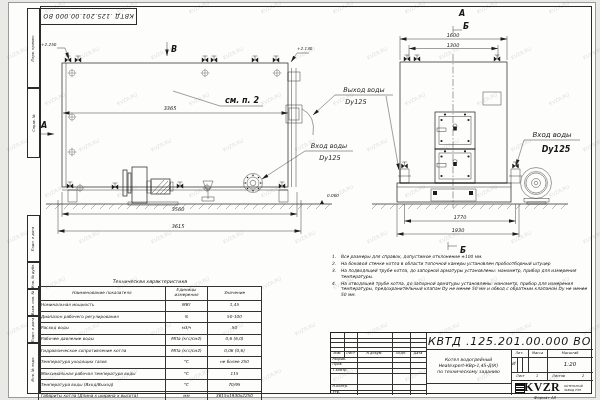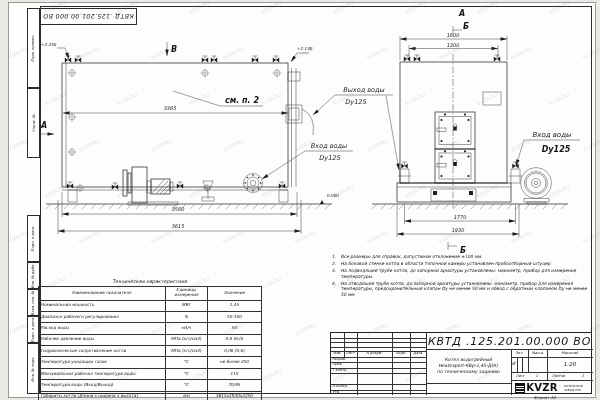--- a/index.html
+++ b/index.html
@@ -45,21 +45,21 @@
   .tb .tx{position:absolute;font-size:3.5px;font-style:italic;color:#161616;line-height:1;}
   .tb .ctr{text-align:center;}
   .docnum{position:absolute;left:95px;top:0;width:167px;height:16px;display:flex;align-items:center;
       justify-content:center;font-size:11px;font-style:italic;letter-spacing:.8px;color:#141414;}
   .descr{position:absolute;left:95px;top:16px;width:85px;height:34px;display:flex;flex-direction:column;
       align-items:center;justify-content:center;}
   .descr span{font-size:4.5px;font-style:italic;color:#161616;line-height:1.3;text-align:center;}
   .logobox{position:absolute;left:184px;top:49.5px;width:10px;height:10px;
       background:repeating-linear-gradient(180deg,#111 0 1.7px,#fff 1.7px 2.7px);border:1px solid #111;box-sizing:border-box;}
   .logotxt{position:absolute;left:196px;top:49px;width:30px;height:11px;display:flex;align-items:center;
-      justify-content:center;font-size:10px;font-weight:800;color:#111;letter-spacing:.3px;}
+      justify-content:center;font-size:12px;font-weight:800;color:#111;letter-spacing:.3px;font-family:Liberation Serif, serif;}
   .company{position:absolute;left:233px;top:50.5px;width:28px;text-align:left;}
   .company span{display:block;font-size:2.9px;color:#222;line-height:1.4;}
   .fmt{position:absolute;left:505px;top:394.5px;width:80px;text-align:center;font-size:3.9px;
       font-style:italic;color:#222;z-index:3;}
   .wm{position:absolute;left:0;top:0;width:600px;height:400px;z-index:9;pointer-events:none;overflow:hidden;}
   .wmt{position:absolute;font-size:5px;color:rgba(95,105,115,.20);transform:rotate(-27deg);white-space:nowrap;}
 </style>
 </head>
 <body>
 

